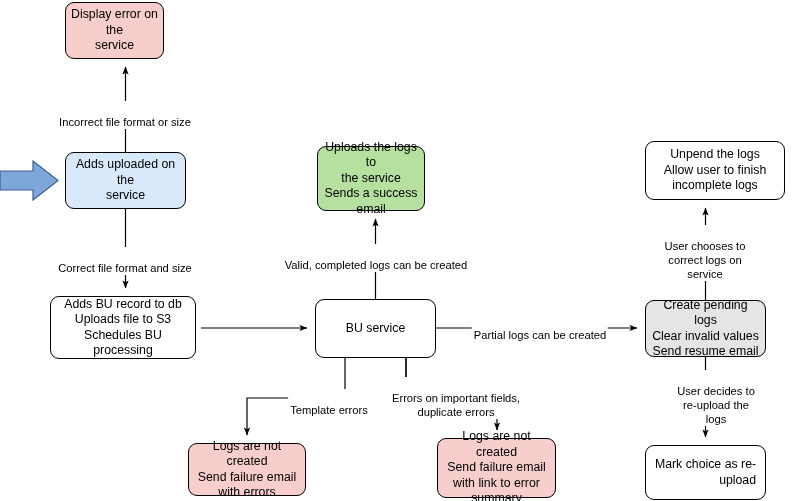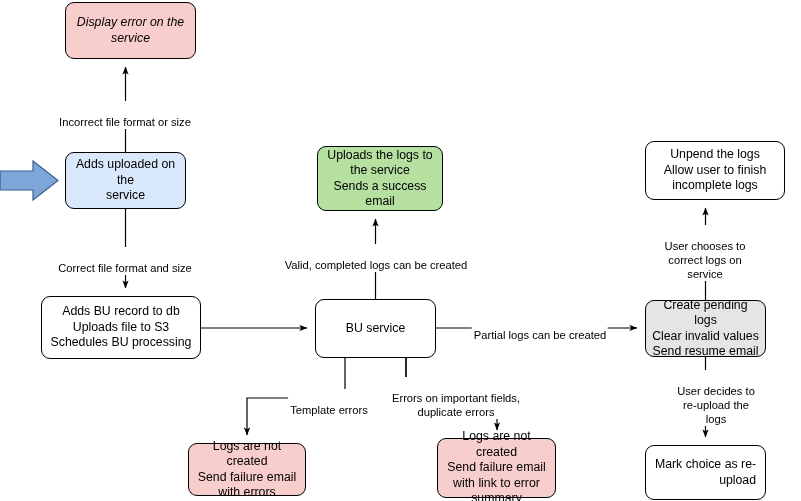--- a/index.html
+++ b/index.html
@@ -89,37 +89,37 @@
 
     <g stroke="#000000" stroke-width="1.2" fill="none">
       <path d="M406,358 L406,388"></path>
     </g>
 
     <g>
       <path d="M0,171 L33,171 L33,161 L58,180.5 L33,200 L33,190 L0,190 Z" fill="#7ea6d9" stroke="#3a5f93" stroke-width="1.2" stroke-linejoin="miter"></path>
     </g>
   </svg>
 
-  <div class="node n-pink" style="left:65px; top:2px; width:131px; height:57px;font-style:italic;">
+  <div class="node n-pink" style="left:65px; top:2px; width:99px; height:57px;">
     <span>Display error on the
 service</span>
   </div>
 
   <div class="node n-blue" style="left:65px; top:152px; width:121px; height:57px;">
     <span>Adds uploaded on the
 service</span>
   </div>
 
-  <div class="node n-white" style="left:41px; top:296px; width:160px; height:63px;">
+  <div class="node n-white" style="left:50px; top:296px; width:146px; height:63px;justify-content:flex-end;">
     <span>Adds BU record to db
 Uploads file to S3
 Schedules BU processing</span>
   </div>
 
-  <div class="node n-green" style="left:317px; top:146px; width:126px; height:65px;">
+  <div class="node n-green" style="left:317px; top:146px; width:108px; height:65px;">
     <span>Uploads the logs to
 the service
 Sends a success
 email</span>
   </div>
 
   <div class="node n-white" style="left:315px; top:299px; width:121px; height:59px;">
     <span>BU service</span>
   </div>
 

